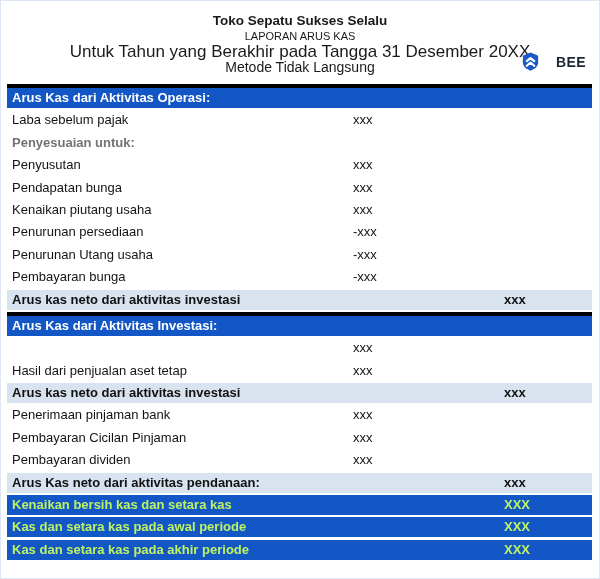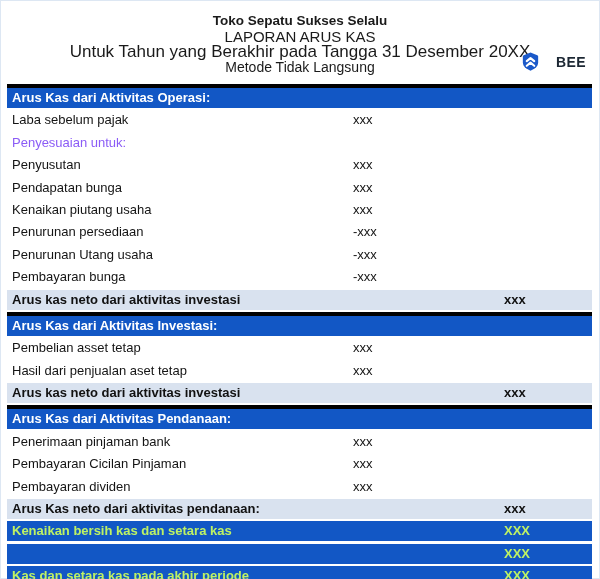--- a/index.html
+++ b/index.html
@@ -16,21 +16,21 @@
     background:#ffffff;
     border:1px solid #dde7f3;
   }
   
   .header{
     text-align:center;
     padding-top:12px;
     line-height:15.5px;
   }
   .company{font-size:13.5px;font-weight:bold;}
-  .report-title{font-size:15px;}
+  .report-title{font-size:11px;}
   .report-subtitle{font-size:17px;}
   .report-method{font-size:14px;}
 
   
   .logo{
     position:absolute;
     top:51px;right:13px;
     display:flex;align-items:center;gap:17px;
   }
   .logo-text{
@@ -49,21 +49,21 @@
     margin-bottom:2.4px;
     white-space:nowrap;
   }
   .row .lab{padding-left:5px;}
   .row-section{
     background:var(--blue,#1257c5);
     color:#ffffff;font-weight:bold;
     border-top:4px solid #000000;
   }
   .row-item{color:#141414;}
-  .row-label-bold{font-weight:normal;color:#8b5cf6;}
+  .row-label-bold{font-weight:bold;color:#737373;}
   .row-subtotal{
     background:var(--subtotal,#d9e2ef);
     color:#111;font-weight:bold;
   }
   .row-total{
     background:var(--blue,#1257c5);
     color:#bef264;font-weight:bold;
   }
   .val-mid{
     position:absolute;left:346px;top:0;
@@ -98,26 +98,25 @@
       <div class="row row-item"><span class="lab">Laba sebelum pajak</span><span class="val-mid">xxx</span></div>
       <div class="row row-label-bold"><span class="lab">Penyesuaian untuk:</span></div>
       <div class="row row-item"><span class="lab">Penyusutan</span><span class="val-mid">xxx</span></div>
       <div class="row row-item"><span class="lab">Pendapatan bunga</span><span class="val-mid">xxx</span></div>
       <div class="row row-item"><span class="lab">Kenaikan piutang usaha</span><span class="val-mid">xxx</span></div>
       <div class="row row-item"><span class="lab">Penurunan persediaan</span><span class="val-mid">-xxx</span></div>
       <div class="row row-item"><span class="lab">Penurunan Utang usaha</span><span class="val-mid">-xxx</span></div>
       <div class="row row-item"><span class="lab">Pembayaran bunga</span><span class="val-mid">-xxx</span></div>
       <div class="row row-subtotal"><span class="lab">Arus kas neto dari aktivitas investasi</span><span class="val-right">xxx</span></div>
       <div class="row row-section"><span class="lab">Arus Kas dari Aktivitas Investasi:</span></div>
-      <div class="row row-item"><span class="lab">Pembelian asset tetap</span><span class="val-mid">xxx</span></div>
+      <div class="row row-item"><span class="val-mid">xxx</span></div>
       <div class="row row-item"><span class="lab">Hasil dari penjualan aset tetap</span><span class="val-mid">xxx</span></div>
       <div class="row row-subtotal"><span class="lab">Arus kas neto dari aktivitas investasi</span><span class="val-right">xxx</span></div>
-      <div class="row row-section"><span class="lab">Arus Kas dari Aktivitas Pendanaan:</span></div>
       <div class="row row-item"><span class="lab">Penerimaan pinjaman bank</span><span class="val-mid">xxx</span></div>
       <div class="row row-item"><span class="lab">Pembayaran Cicilan Pinjaman</span><span class="val-mid">xxx</span></div>
       <div class="row row-item"><span class="lab">Pembayaran dividen</span><span class="val-mid">xxx</span></div>
       <div class="row row-subtotal"><span class="lab">Arus Kas neto dari aktivitas pendanaan:</span><span class="val-right">xxx</span></div>
       <div class="row row-total"><span class="lab">Kenaikan bersih kas dan setara kas</span><span class="val-right">XXX</span></div>
-      <div class="row row-total"><span class="val-right">XXX</span></div>
+      <div class="row row-total"><span class="lab">Kas dan setara kas pada awal periode</span><span class="val-right">XXX</span></div>
       <div class="row row-total"><span class="lab">Kas dan setara kas pada akhir periode</span><span class="val-right">XXX</span></div>
     </div>
 
 </div>
 
 </body></html>

